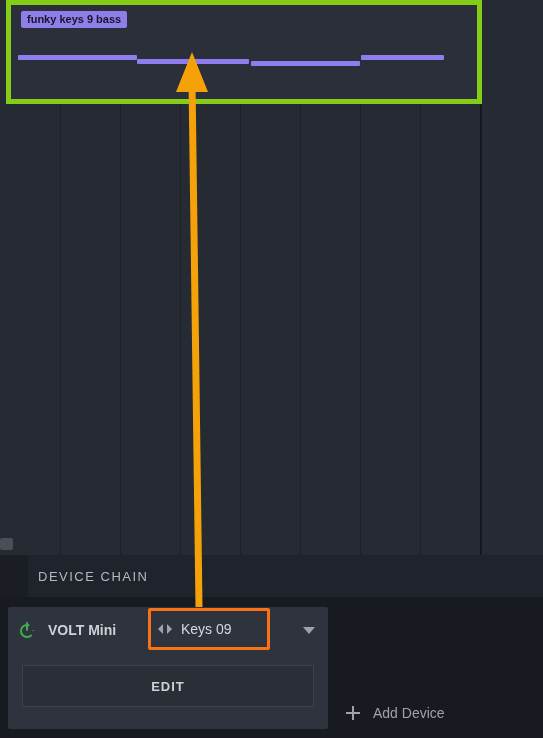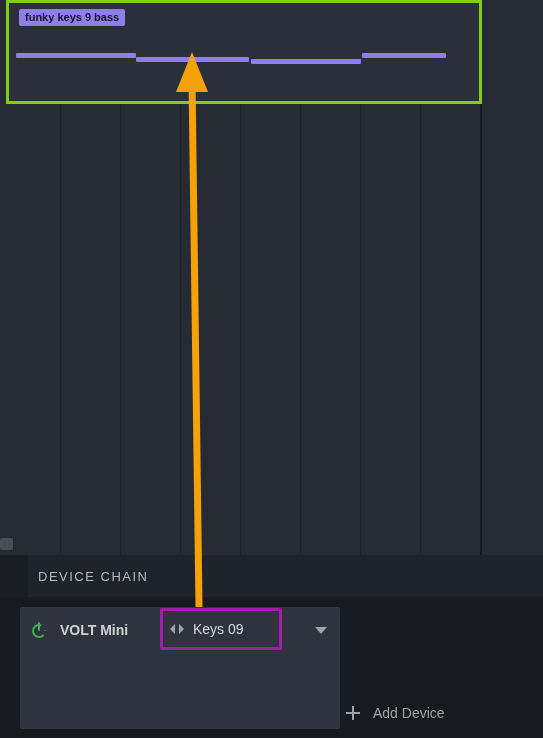--- a/index.html
+++ b/index.html
@@ -32,21 +32,21 @@
     background: #1e2129;
   }
 
   
   .clip-region {
     position: absolute;
     left: 6px;
     top: 0;
     width: 476px;
     height: 104px;
-    border: 3px solid #84cc16;
+    border: 5px solid #84cc16;
     background: #2b2f3a;
   }
   .clip-label {
     position: absolute;
     left: 10px;
     top: 6px;
     background: #8d7ee8;
     color: #1a1329;
     font-size: 11px;
     font-weight: 600;
@@ -97,21 +97,21 @@
   }
 
   
   .device-panel {
     position: absolute;
     top: 597px;
     left: 0;
     width: 543px;
     height: 141px;
     background: #171a20;
-    padding: 10px 20px;
+    padding: 10px 8px;
   }
 
   .device {
     position: relative;
     width: 320px;
     height: 122px;
     background: #2f333d;
     border-radius: 2px;
   }
   .device-header {
@@ -135,21 +135,21 @@
     padding-left: 2px;
   }
 
   
   .preset-selector {
     position: absolute;
     left: 140px;
     top: 1px;
     width: 122px;
     height: 42px;
-    border: 3px solid #a21caf;
+    border: 3px solid #f97316;
     border-radius: 2px;
     display: flex;
     align-items: center;
     padding-left: 6px;
     cursor: pointer;
   }
   .preset-arrows {
     display: flex;
     align-items: center;
     margin-right: 8px;
@@ -262,20 +262,23 @@
         <span class="preset-name">Keys 09</span>
       </div>
 
       <span class="chevron-down">
         <svg width="14" height="10" viewBox="0 0 14 10">
           <path d="M1 1 L7 8 L13 1 Z" fill="#9fa2a7"></path>
         </svg>
       </span>
     </div>
 
+    <div class="edit-button">
+      <span>EDIT</span>
+    </div>
   </div>
 </div>
 
 <div class="add-device">
   <span class="plus">
     <svg width="16" height="16" viewBox="0 0 16 16">
       <line x1="8" y1="1" x2="8" y2="15" stroke="#9fa2a7" stroke-width="2"></line>
       <line x1="1" y1="8" x2="15" y2="8" stroke="#9fa2a7" stroke-width="2"></line>
     </svg>
   </span>

